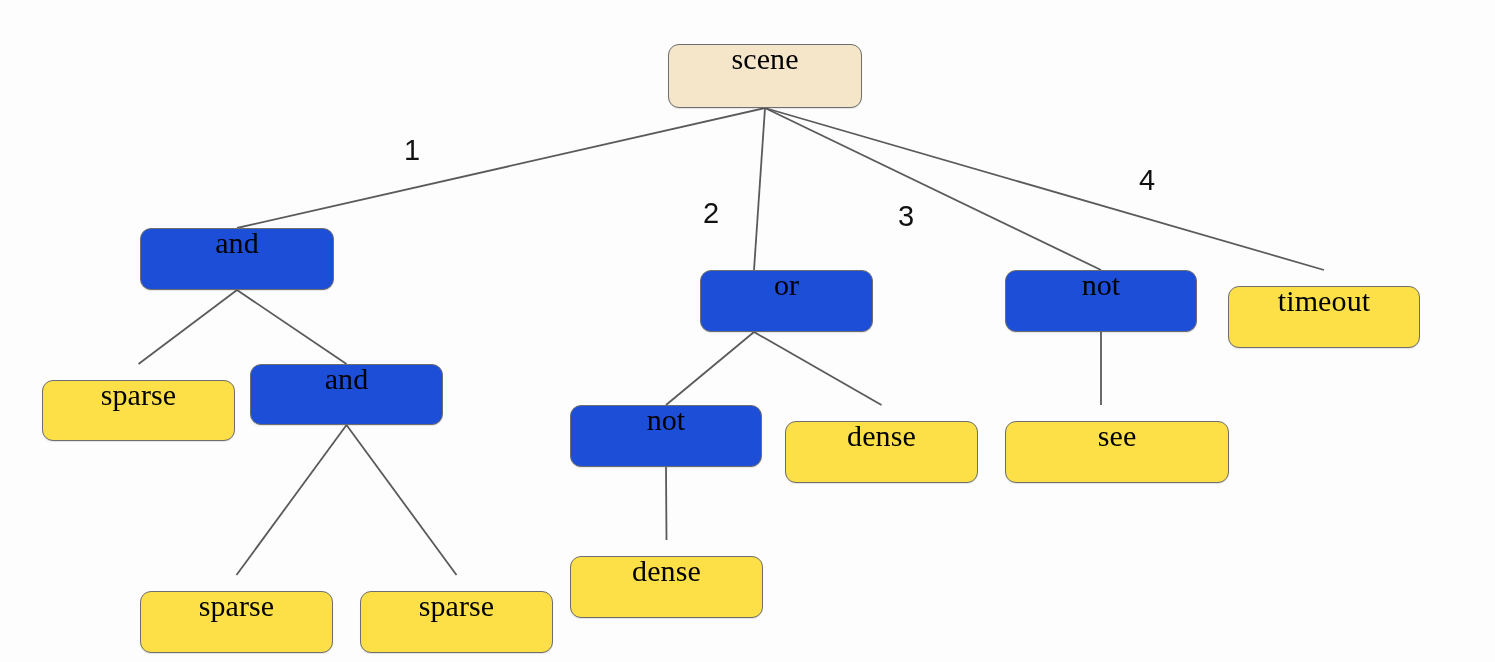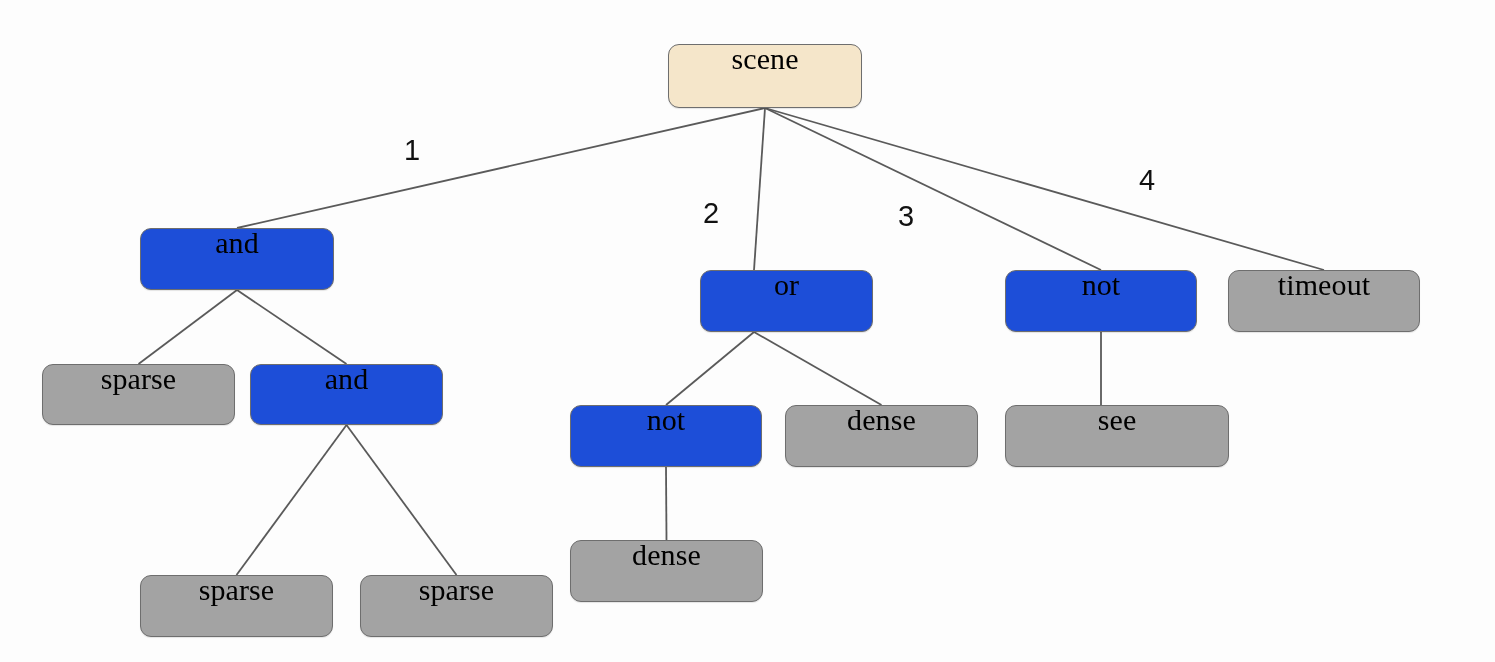--- a/index.html
+++ b/index.html
@@ -35,21 +35,21 @@
     border-radius: 11px;
     font-size: 30px;
     line-height: 1;
     color: #000000;
     letter-spacing: 0.1px;
     white-space: nowrap;
     box-shadow: 0 1px 1px rgba(0,0,0,0.10);
     font-family: Liberation Serif, serif;
   }
   .node.op   { background: #1d4ed8; }
-  .node.leaf { background: #a3a3a3; }
+  .node.leaf { background: #fde047; margin-top: 16px; }
   .node.root { background: #f5e6ca; }
   .node-label {
     display: block;
     transform: translateY(-1px);
   }
   .edge-label {
     position: absolute;
     font-size: 29px;
     line-height: 1;
     color: #111111;

